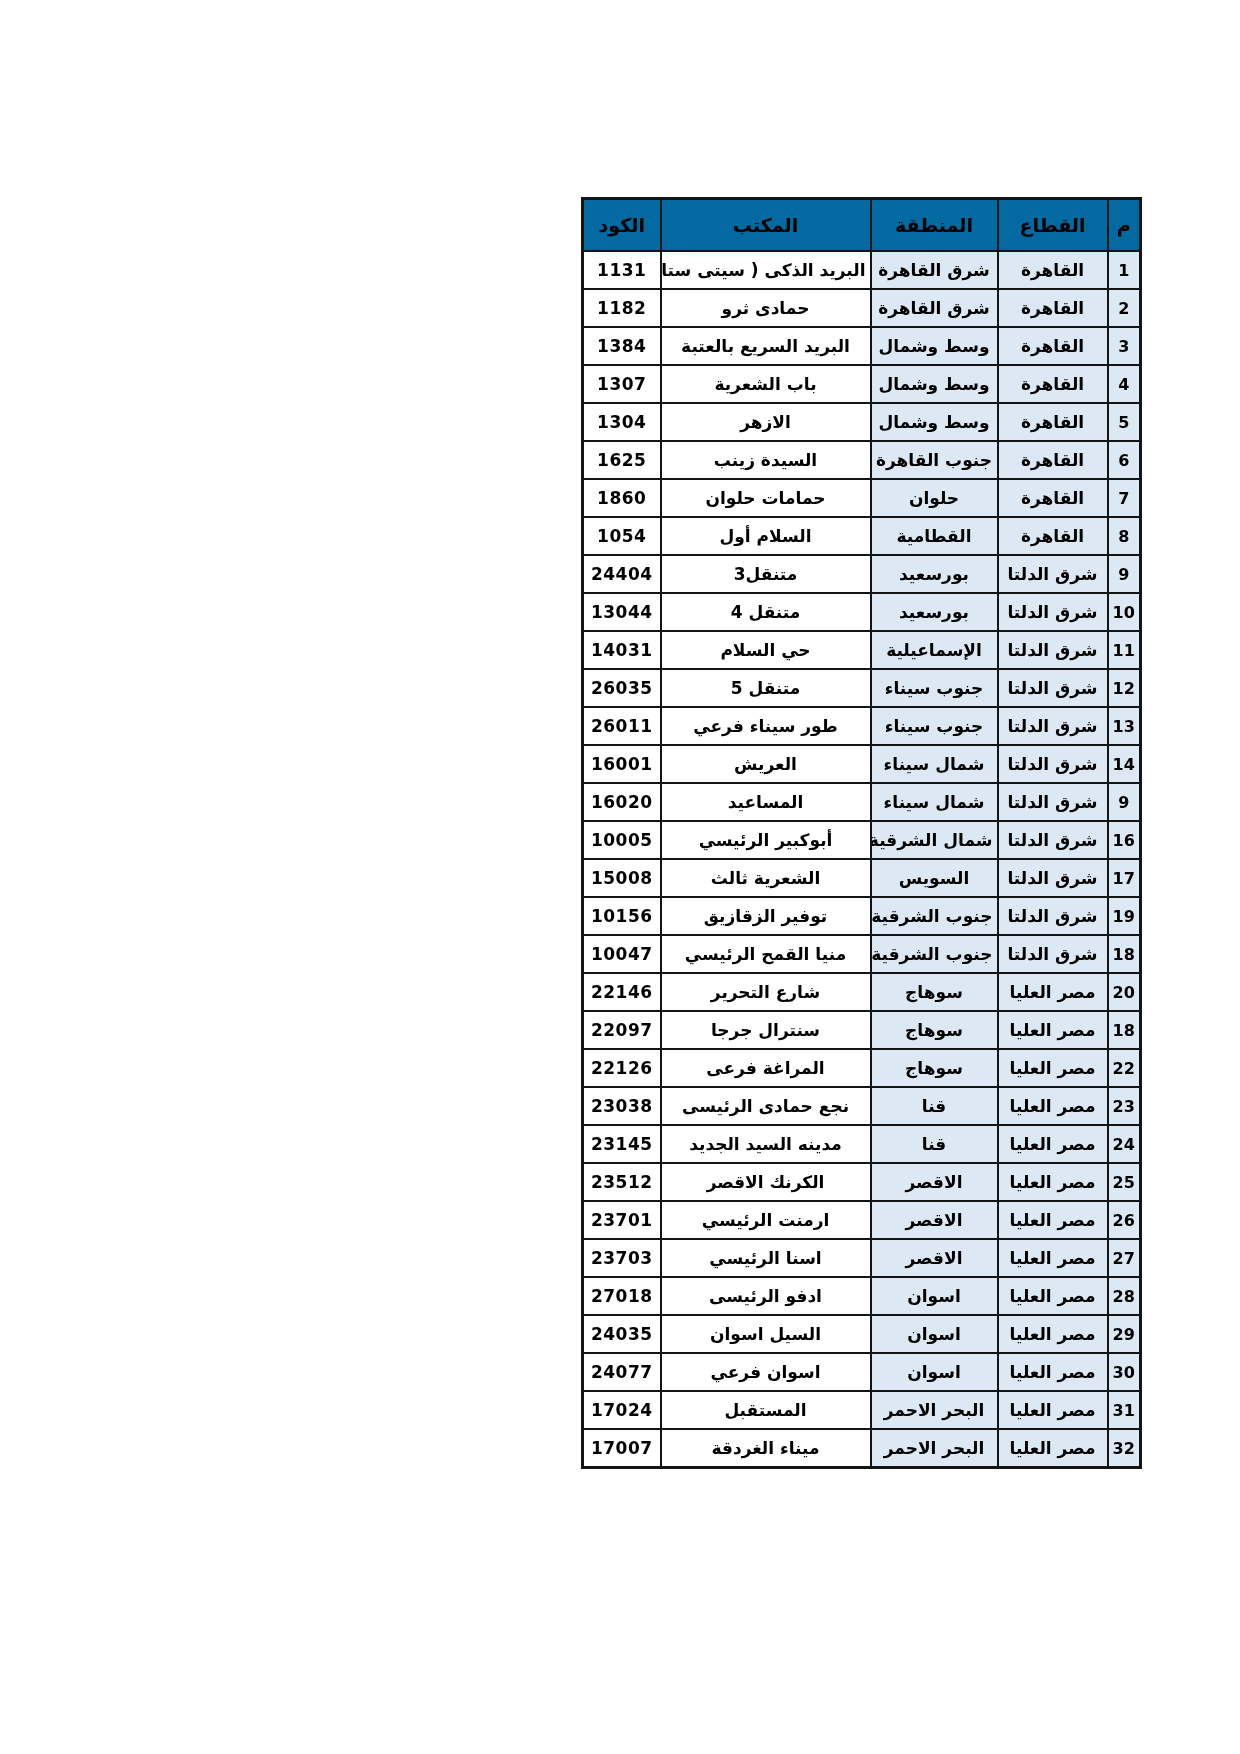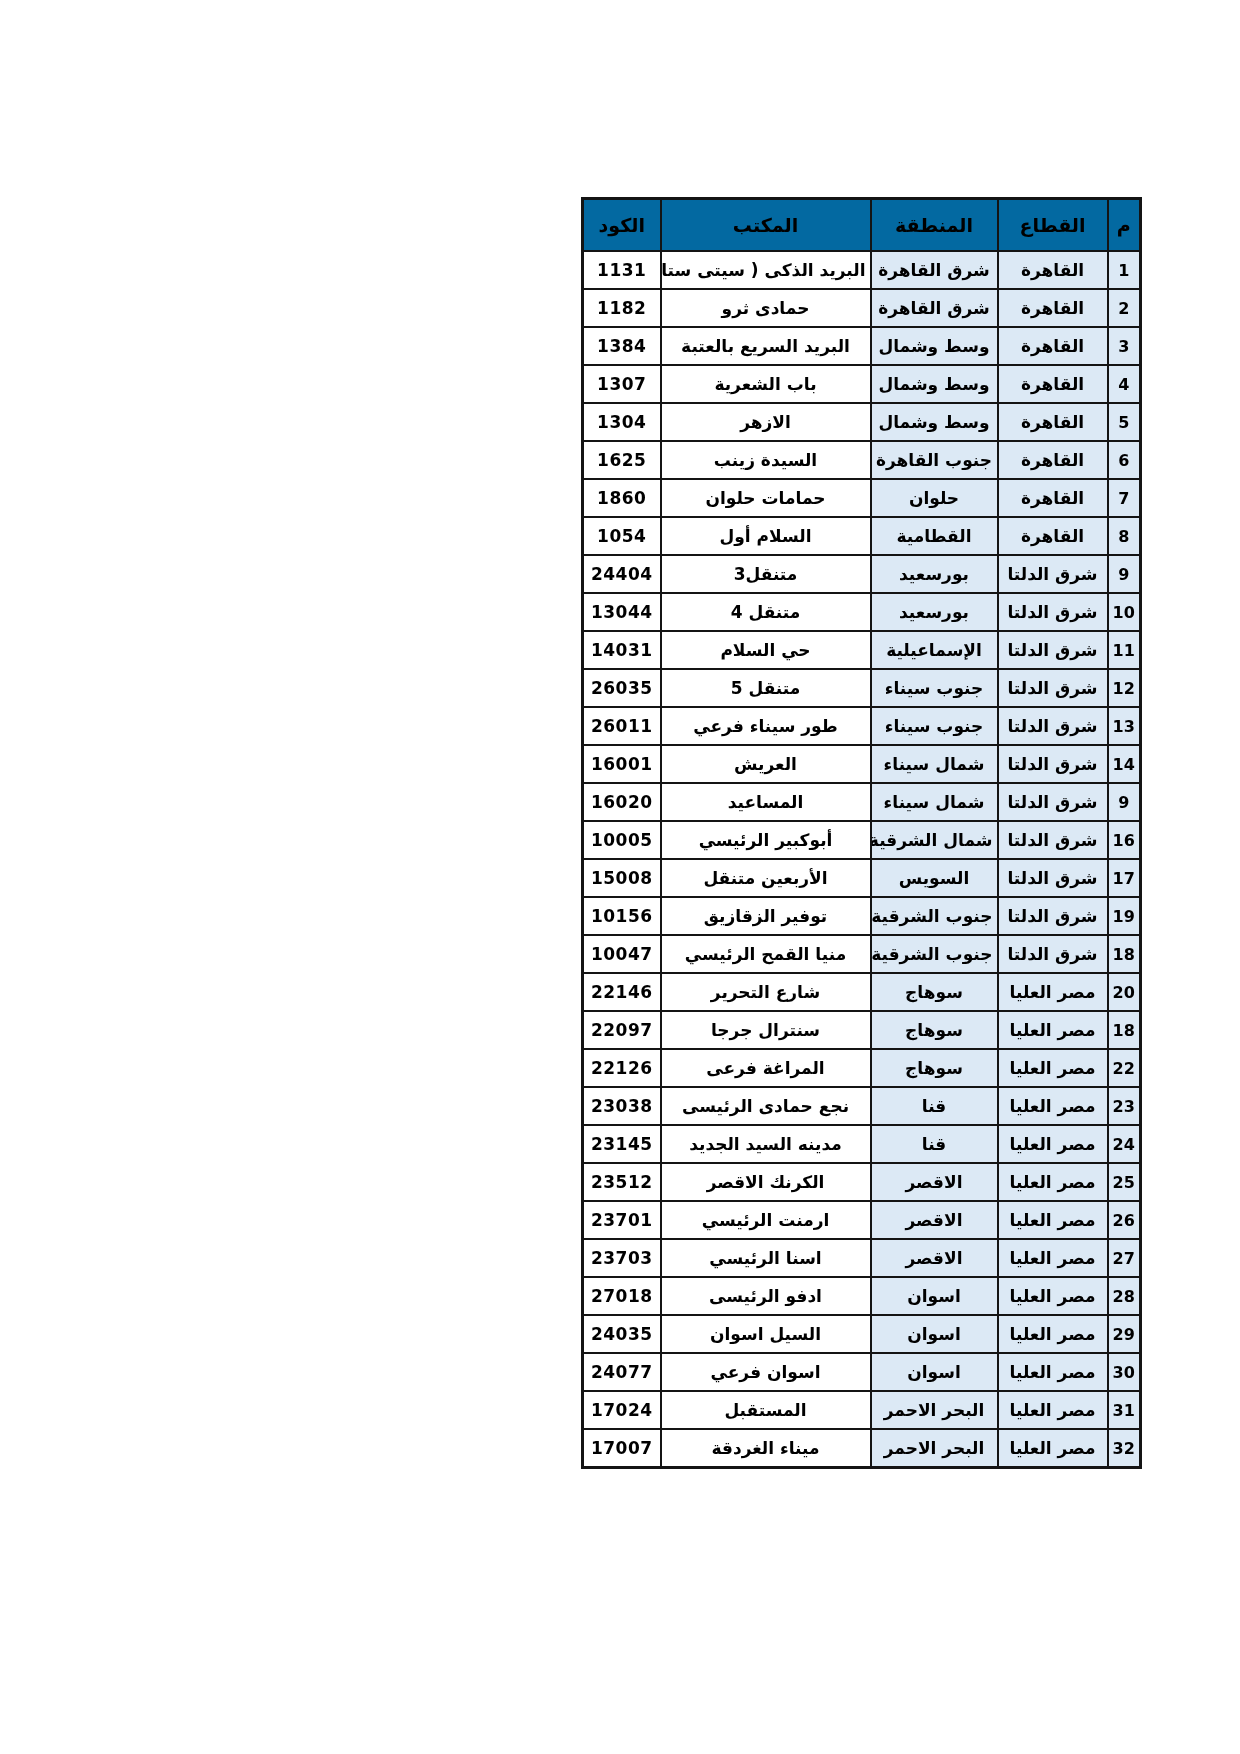--- a/index.html
+++ b/index.html
@@ -192,21 +192,21 @@
       <td class="shaded num-cell">16</td>
       <td class="shaded">شرق الدلتا</td>
       <td class="shaded">شمال الشرقية</td>
       <td class="office-cell">أبوكبير الرئيسي</td>
       <td class="code-cell">10005</td>
     </tr>
         <tr>
       <td class="shaded num-cell">17</td>
       <td class="shaded">شرق الدلتا</td>
       <td class="shaded">السويس</td>
-      <td class="office-cell">الأربعين متنقل</td>
+      <td class="office-cell">الشعرية ثالث</td>
       <td class="code-cell">15008</td>
     </tr>
         <tr>
       <td class="shaded num-cell">19</td>
       <td class="shaded">شرق الدلتا</td>
       <td class="shaded">جنوب الشرقية</td>
       <td class="office-cell">توفير الزقازيق</td>
       <td class="code-cell">10156</td>
     </tr>
         <tr>

